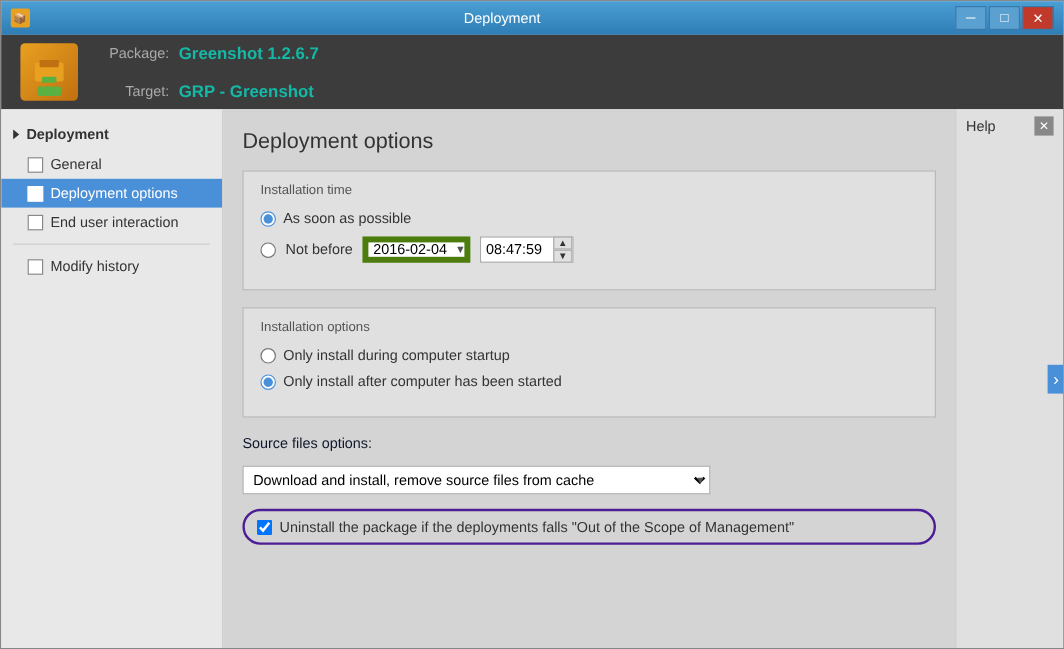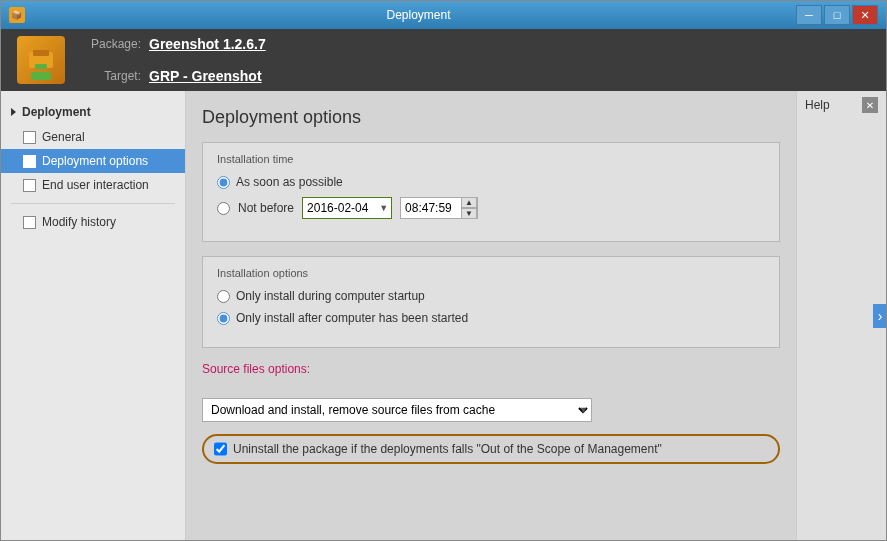--- a/index.html
+++ b/index.html
@@ -94,24 +94,23 @@
       align-items: center;
       gap: 8px;
     }
     .header-label {
       color: #aaa;
       font-size: 12px;
       width: 60px;
       text-align: right;
     }
     .header-value {
-      color: #ffffff;
+      color: #14b8a6;
       font-size: 14px;
       font-weight: bold;
-      text-decoration: underline;
     }
     .main-content {
       display: flex;
       flex: 1;
       overflow: hidden;
     }
     .sidebar {
       width: 185px;
       background: #e8e8e8;
       border-right: 1px solid #ccc;
@@ -198,21 +197,21 @@
     }
     .radio-option input[type="radio"] {
       accent-color: #4a90d9;
     }
     .inline-row {
       display: flex;
       align-items: center;
       gap: 8px;
     }
     .date-input {
-      border: 1px solid #4d7c0f;
+      border: 5px solid #4d7c0f;
       background: white;
       padding: 2px 4px;
       font-size: 12px;
       height: 22px;
       width: 90px;
     }
     .time-input-wrapper {
       display: flex;
       align-items: center;
       border: 1px solid #aaa;
@@ -246,24 +245,25 @@
     .source-select {
       width: 390px;
       height: 24px;
       border: 1px solid #aaa;
       background: white;
       font-size: 12px;
       padding: 2px 4px;
     }
     .uninstall-row {
       display: flex;
+      align-items: center;
       gap: 6px;
       margin-top: 12px;
       padding: 6px 10px;
-      border: 2px solid #a16207;
+      border: 2px solid #4c1d95;
       border-radius: 20px;
       background: transparent;
       font-size: 12px;
       color: #333;
     }
     .help-panel {
       width: 90px;
       background: #e0e0e0;
       border-left: 1px solid #ccc;
       display: flex;
@@ -415,21 +415,21 @@
           <input type="radio" name="install-opt" id="startup" style="">
           <label for="startup">Only install during computer startup</label>
         </div>
         <div class="radio-option">
           <input type="radio" name="install-opt" id="after-started" checked="" style="">
           <label for="after-started">Only install after computer has been started</label>
         </div>
       </div>
 
       <div>
-        <div style="font-size:12px;color:#be185d;margin-bottom:22px;">Source files options:</div>
+        <div style="font-size:12px;color:#0f172a;margin-bottom:12px;">Source files options:</div>
         <div class="select-wrapper">
           <select class="source-select">
             <option>Download and install, remove source files from cache</option>
             <option>Download and install, keep source files in cache</option>
             <option>Install from cache only</option>
           </select>
         </div>
       </div>
 
       <div class="uninstall-row">

